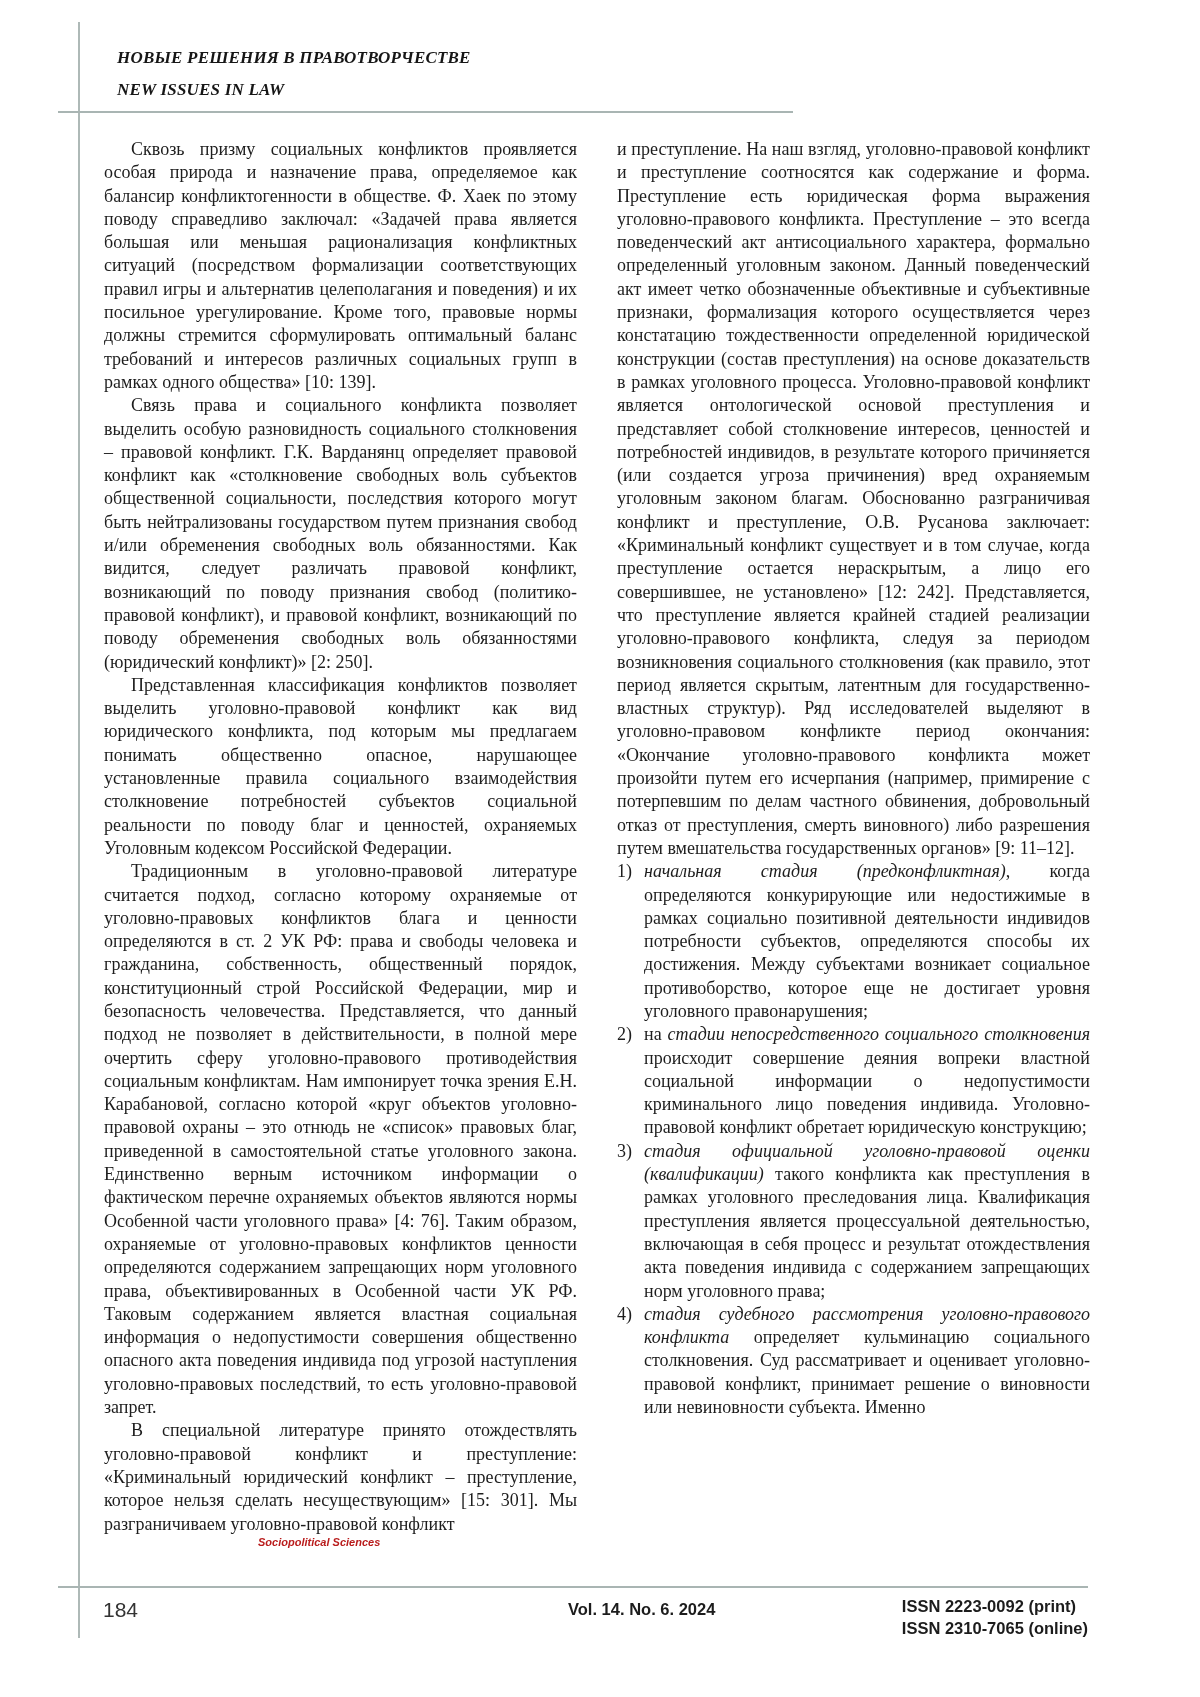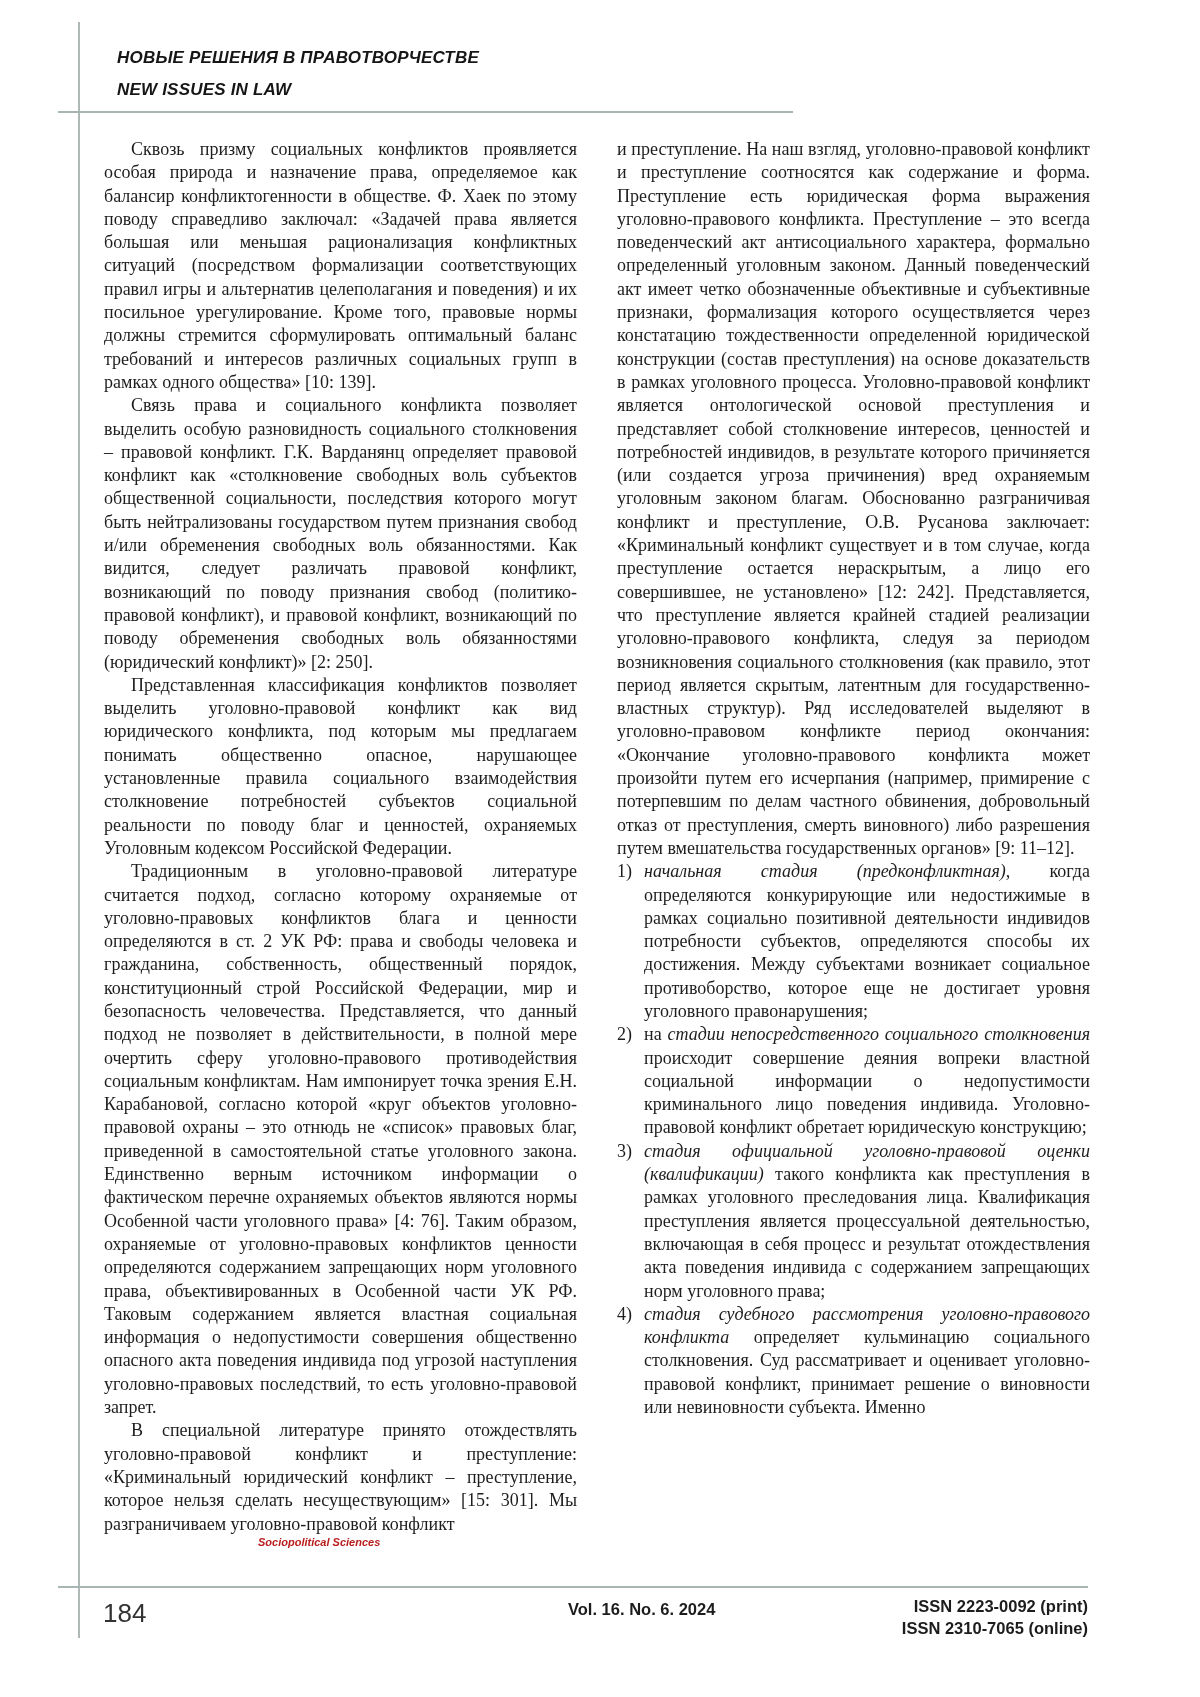--- a/index.html
+++ b/index.html
@@ -3,48 +3,48 @@
 <meta charset="utf-8">
 <style>
   html,body{margin:0;padding:0;background:#ffffff;}
   .page{position:relative;width:1200px;height:1697px;background:#ffffff;overflow:hidden;
         color:#1d1d1d;}
   .vrule{position:absolute;left:78px;top:22px;width:2px;height:1616px;background:#aeb9b7;}
   .hrule-top{position:absolute;left:58px;top:111px;width:735px;height:2px;background:#a9b5b3;}
   .hrule-bottom{position:absolute;left:58px;top:1586px;width:1030px;height:2px;background:#a9b5b3;}
 
   .header-block{position:absolute;left:117px;top:42px;
-    font-family:Liberation Sans, sans-serif;
+    font-family:Liberation Serif, serif;
     font-style:italic;font-weight:700;font-size:17px;line-height:32px;
     color:#161616;letter-spacing:.2px;}
 
   .columns{position:absolute;left:104px;top:138px;width:986px;display:flex;gap:40px;}
   .col{width:481px;
     font-family:"Liberation Serif","DejaVu Serif",serif;
     font-size:18px;line-height:23.3px;color:#1d1d1d;
     text-align:justify;hyphens:auto;-webkit-hyphens:auto;}
   .col p{margin:0;text-align:justify;}
   .p-indent{text-indent:27px;}
 
   .stage-list{margin:0;}
   .stage-item{display:flex;}
   .stage-num{flex:none;width:27px;}
   .stage-text{flex:1;text-align:justify;}
   .stage-text i{font-style:italic;}
 
   .footer-pageno{position:absolute;left:103px;top:1598px;
     font-family:"Liberation Sans","DejaVu Sans",sans-serif;
-    font-size:26px;font-weight:400;color:#333;}
+    font-size:21px;font-weight:400;color:#333;}
   .footer-journal{position:absolute;left:258px;top:1536px;
     font-family:"Liberation Sans","DejaVu Sans",sans-serif;
     font-style:italic;font-weight:700;font-size:11px;color:#b91c1c;}
   .footer-vol{position:absolute;left:568px;top:1600px;
     font-family:"Liberation Sans","DejaVu Sans",sans-serif;
     font-weight:700;font-size:16.5px;color:#1c1c1c;}
-  .footer-issn{position:absolute;right:112px;top:1596px;text-align:right;
+  .footer-issn{position:absolute;right:112px;top:1596px;text-align:left;
     font-family:"Liberation Sans","DejaVu Sans",sans-serif;
     font-weight:700;font-size:16.5px;line-height:21.5px;color:#1c1c1c;}
 </style>
 </head>
 <body>
 
 <div class="page">
 
   <div class="vrule"></div>
   <div class="hrule-top"></div>
@@ -90,19 +90,19 @@
           <div class="stage-text"><span></span><i>стадия судебного рассмотрения уголовно-правового конфликта</i><span> определяет кульминацию социального столкновения. Суд рассматривает и оценивает уголовно-правовой конфликт, принимает решение о виновности или невиновности субъекта. Именно</span></div>
         </div>
 
       </div>
     </div>
 
   </div>
 
   <div class="footer-pageno">184</div>
   <div class="footer-journal">Sociopolitical Sciences</div>
-  <div class="footer-vol">Vol. 16. No. 6. 2024</div>
+  <div class="footer-vol">Vol. 14. No. 6. 2024</div>
   <div class="footer-issn">
     <div>ISSN 2223-0092 (print)</div>
     <div>ISSN 2310-7065 (online)</div>
   </div>
 
 </div>
 
 </body></html>

